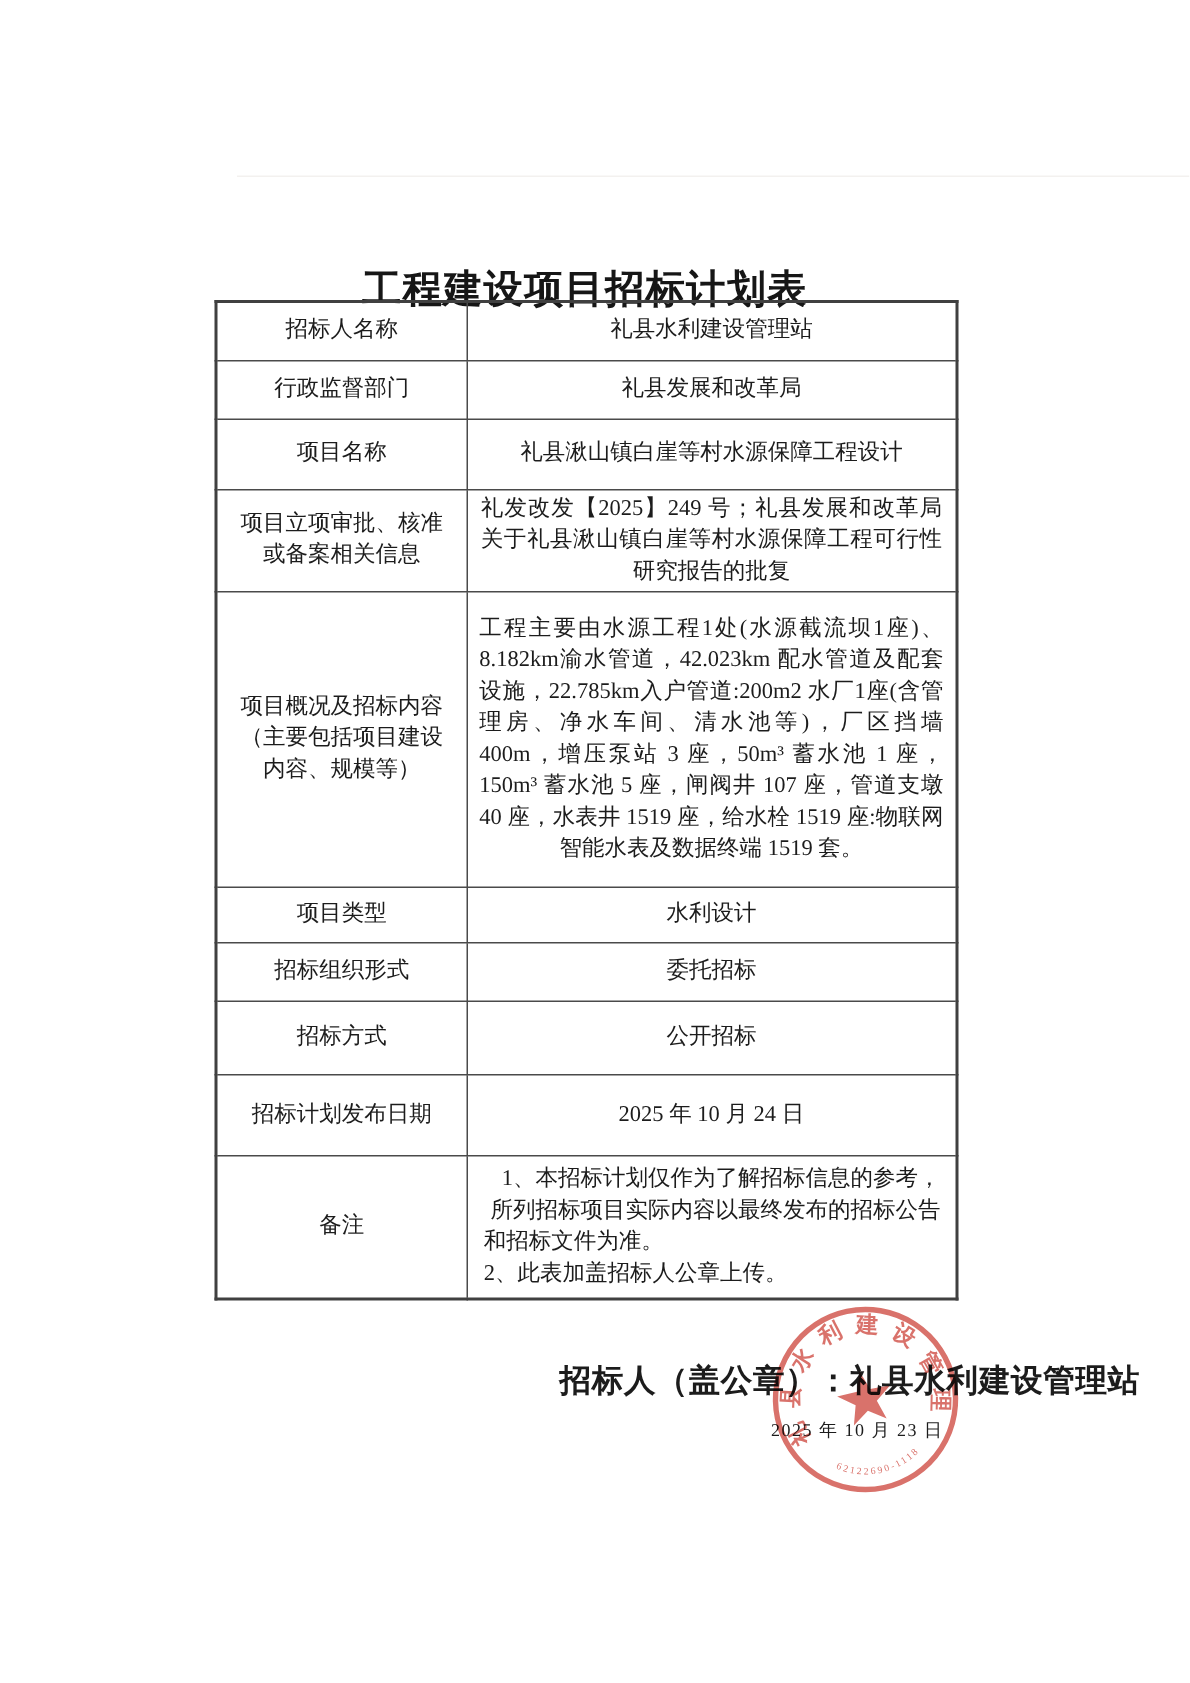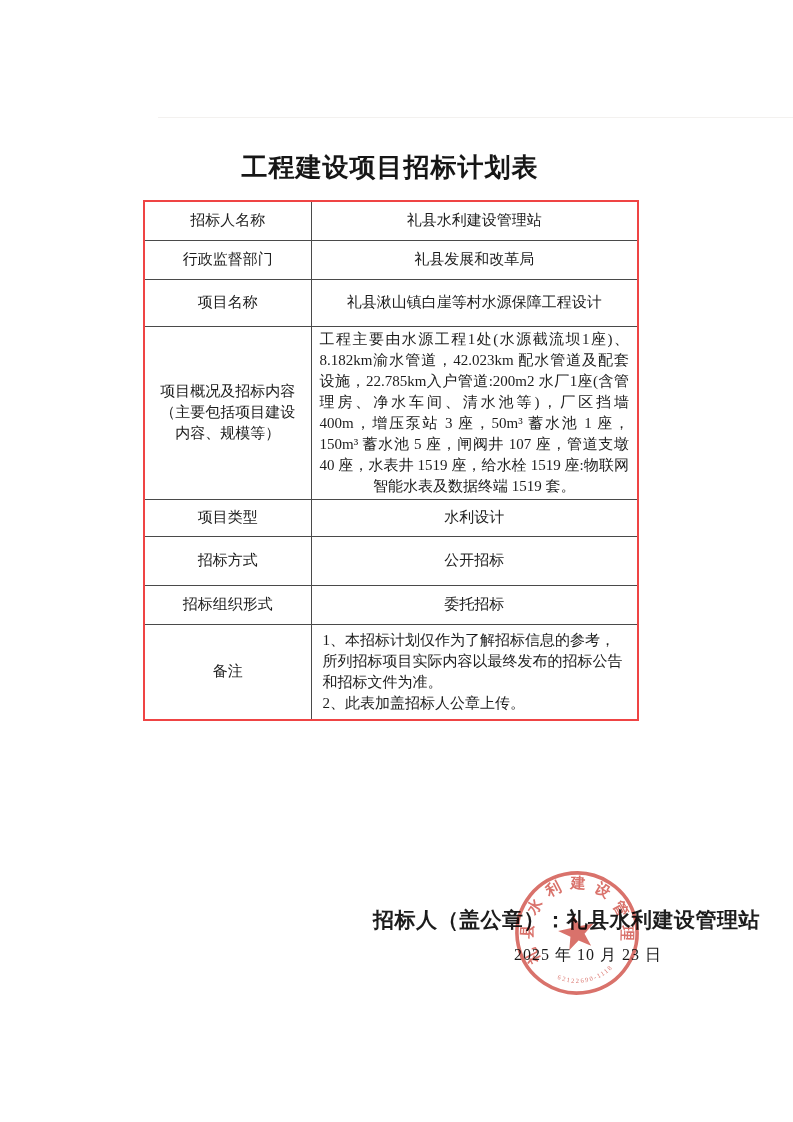--- a/index.html
+++ b/index.html
@@ -11,34 +11,34 @@
     color: #1c1c1c;
     overflow: hidden;
   }
   .scan-line {
     position: absolute;
     left: 158px; top: 117px; width: 635px; height: 1px;
     background: #f3f1ef;
   }
   .doc-title {
     position: absolute;
-    left: 143px; top: 150px; width: 494px;
+    left: 143px; top: 175px; width: 494px;
     text-align: center;
     font-size: 26px;
     font-weight: bold;
     letter-spacing: 1px;
     color: #161616;
   }
   table.plan-table {
     position: absolute;
     left: 143px; top: 200px;
     width: 494px;
     border-collapse: collapse;
     table-layout: fixed;
-    border: 2px solid #ef4444;
+    border: 2px solid #404040;
   }
   table.plan-table td {
     border: 1px solid #4a4a4a;
     font-size: 15px;
     line-height: 21px;
     vertical-align: middle;
     color: #1c1c1c;
   }
   td.label-cell {
     width: 167px;
@@ -55,41 +55,41 @@
     text-align-last: center;
     font-size: 15px;
     line-height: 21px;
     padding: 2px 9px;
   }
   td.value-dense {
     text-align: justify;
     text-align-last: center;
     font-size: 14.5px;
     line-height: 21.5px;
-    padding: 2px 8px;
+    padding: 14px 8px;
   }
   td.value-left {
-    text-align: left;
+    text-align: right;
     text-align-last: left;
     white-space: pre-line;
     padding: 5px 10px 5px 11px;
     line-height: 22px;
   }
   .signer-line {
     position: absolute;
     left: 373px; top: 906px;
     font-size: 21px;
     font-weight: bold;
     letter-spacing: 0.5px;
     z-index: 3;
   }
   .sign-date {
     position: absolute;
     left: 514px; top: 945px;
-    font-size: 16px;
+    font-size: 12px;
     letter-spacing: 1px;
     z-index: 3;
   }
   .seal {
     position: absolute;
     left: 497px; top: 853px;
     width: 160px; height: 160px;
     transform: rotate(-12deg);
     opacity: 0.78;
     mix-blend-mode: multiply;
@@ -112,35 +112,43 @@
       <td class="value-cell">礼县水利建设管理站</td>
     </tr>
     <tr style="height:39px">
       <td class="label-cell">行政监督部门</td>
       <td class="value-cell">礼县发展和改革局</td>
     </tr>
     <tr style="height:47px">
       <td class="label-cell">项目名称</td>
       <td class="value-cell">礼县湫山镇白崖等村水源保障工程设计</td>
     </tr>
+    <tr style="height:54px">
+      <td class="label-cell">项目立项审批、核准或备案相关信息</td>
+      <td class="value-cell value-justify">礼发改发【2025】249 号；礼县发展和改革局关于礼县湫山镇白崖等村水源保障工程可行性研究报告的批复</td>
+    </tr>
     <tr style="height:133px">
       <td class="label-cell">项目概况及招标内容（主要包括项目建设内容、规模等）</td>
       <td class="value-cell value-dense">工程主要由水源工程1处(水源截流坝1座)、8.182km渝水管道，42.023km 配水管道及配套设施，22.785km入户管道:200m2 水厂1座(含管理房、净水车间、清水池等)，厂区挡墙 400m，增压泵站 3 座，50m³ 蓄水池 1 座，150m³ 蓄水池 5 座，闸阀井 107 座，管道支墩 40 座，水表井 1519 座，给水栓 1519 座:物联网智能水表及数据终端 1519 套。</td>
     </tr>
     <tr style="height:37px">
       <td class="label-cell">项目类型</td>
       <td class="value-cell">水利设计</td>
     </tr>
+    <tr style="height:39px">
+      <td class="label-cell">招标组织形式</td>
+      <td class="value-cell">委托招标</td>
+    </tr>
     <tr style="height:49px">
       <td class="label-cell">招标方式</td>
       <td class="value-cell">公开招标</td>
     </tr>
-    <tr style="height:39px">
-      <td class="label-cell">招标组织形式</td>
-      <td class="value-cell">委托招标</td>
+    <tr style="height:54px">
+      <td class="label-cell">招标计划发布日期</td>
+      <td class="value-cell">2025 年 10 月 24 日</td>
     </tr>
     <tr style="height:90px">
       <td class="label-cell">备注</td>
       <td class="value-cell value-left">1、本招标计划仅作为了解招标信息的参考，所列招标项目实际内容以最终发布的招标公告和招标文件为准。
 2、此表加盖招标人公章上传。</td>
     </tr>
   </tbody>
 </table>
 
 <div class="signer-line">招标人（盖公章）：礼县水利建设管理站</div>

